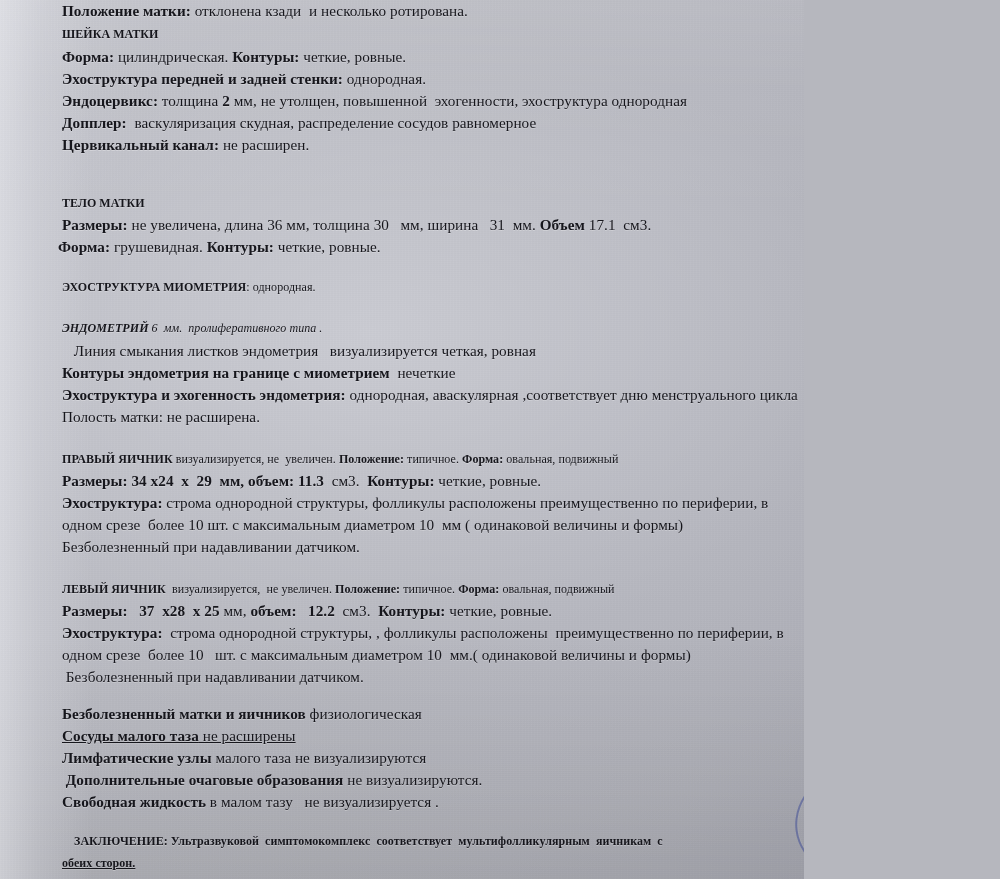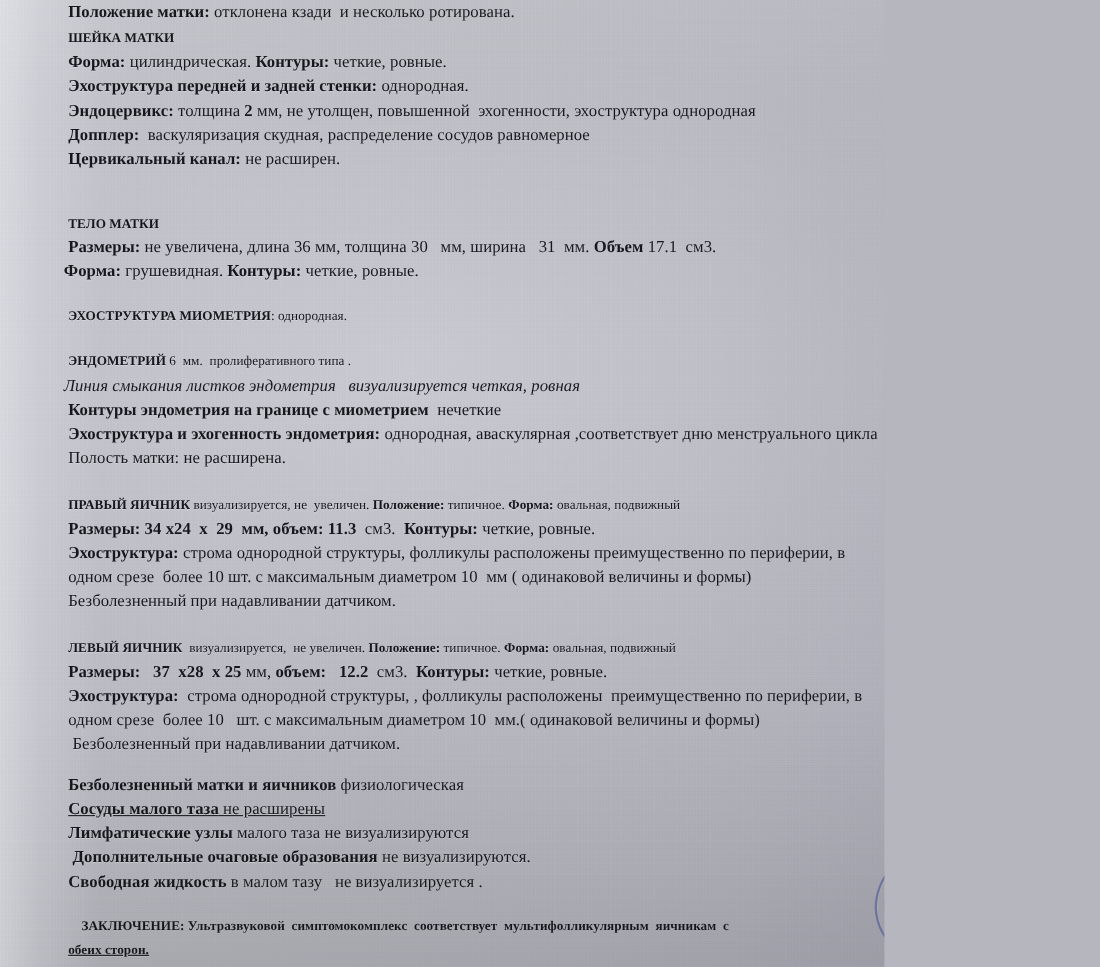--- a/index.html
+++ b/index.html
@@ -186,23 +186,23 @@
     <div class="ln" style="left:62px; top:136px;"><b>Цервикальный канал:</b><span> не расширен.</span></div>
 
     <div class="ln big" style="left:62px; top:194px;"><b>ТЕЛО МАТКИ</b></div>
 
     <div class="ln" style="left:62px; top:216px;"><b>Размеры:</b><span> не увеличена, длина 36 мм, толщина 30   мм, ширина   31  мм. </span><b>Объем</b><span> 17.1  см3.</span></div>
 
     <div class="ln" style="left:58px; top:238px;"><b>Форма:</b><span> грушевидная. </span><b>Контуры:</b><span> четкие, ровные.</span></div>
 
     <div class="ln big" style="left:62px; top:278px;"><b>ЭХОСТРУКТУРА МИОМЕТРИЯ</b><span>: однородная.</span></div>
 
-    <div class="ln big" style="left:62px; top:319px;"><b>ЭНДОМЕТРИЙ</b><span> 6  мм.  пролиферативного типа .</span></div>
-
-    <div class="ln" style="left:54px; top:342px;font-style:italic;"><span> Линия смыкания листков эндометрия   визуализируется четкая, ровная</span></div>
+    <div class="ln big" style="left:62px; top:319px;font-style:italic;"><b>ЭНДОМЕТРИЙ</b><span> 6  мм.  пролиферативного типа .</span></div>
+
+    <div class="ln" style="left:70px; top:342px;"><span> Линия смыкания листков эндометрия   визуализируется четкая, ровная</span></div>
 
     <div class="ln" style="left:62px; top:364px;"><b>Контуры эндометрия на границе с миометрием</b><span>  нечеткие</span></div>
 
     <div class="ln" style="left:62px; top:386px;"><b>Эхоструктура и эхогенность эндометрия:</b><span> однородная, аваскулярная ,соответствует дню менструального цикла</span></div>
 
     <div class="ln" style="left:62px; top:408px;"><span>Полость матки: не расширена.</span></div>
 
     <div class="ln big" style="left:62px; top:450px;"><b>ПРАВЫЙ ЯИЧНИК</b><span> визуализируется, не  увеличен. </span><b>Положение:</b><span> типичное. </span><b>Форма:</b><span> овальная, подвижный</span></div>
 
     <div class="ln" style="left:62px; top:472px;"><b>Размеры: 34 x24  x  29</b><b>  мм, объем: </b><b>11.3</b><span>  см3.  </span><b>Контуры:</b><span> четкие, ровные.</span></div>

